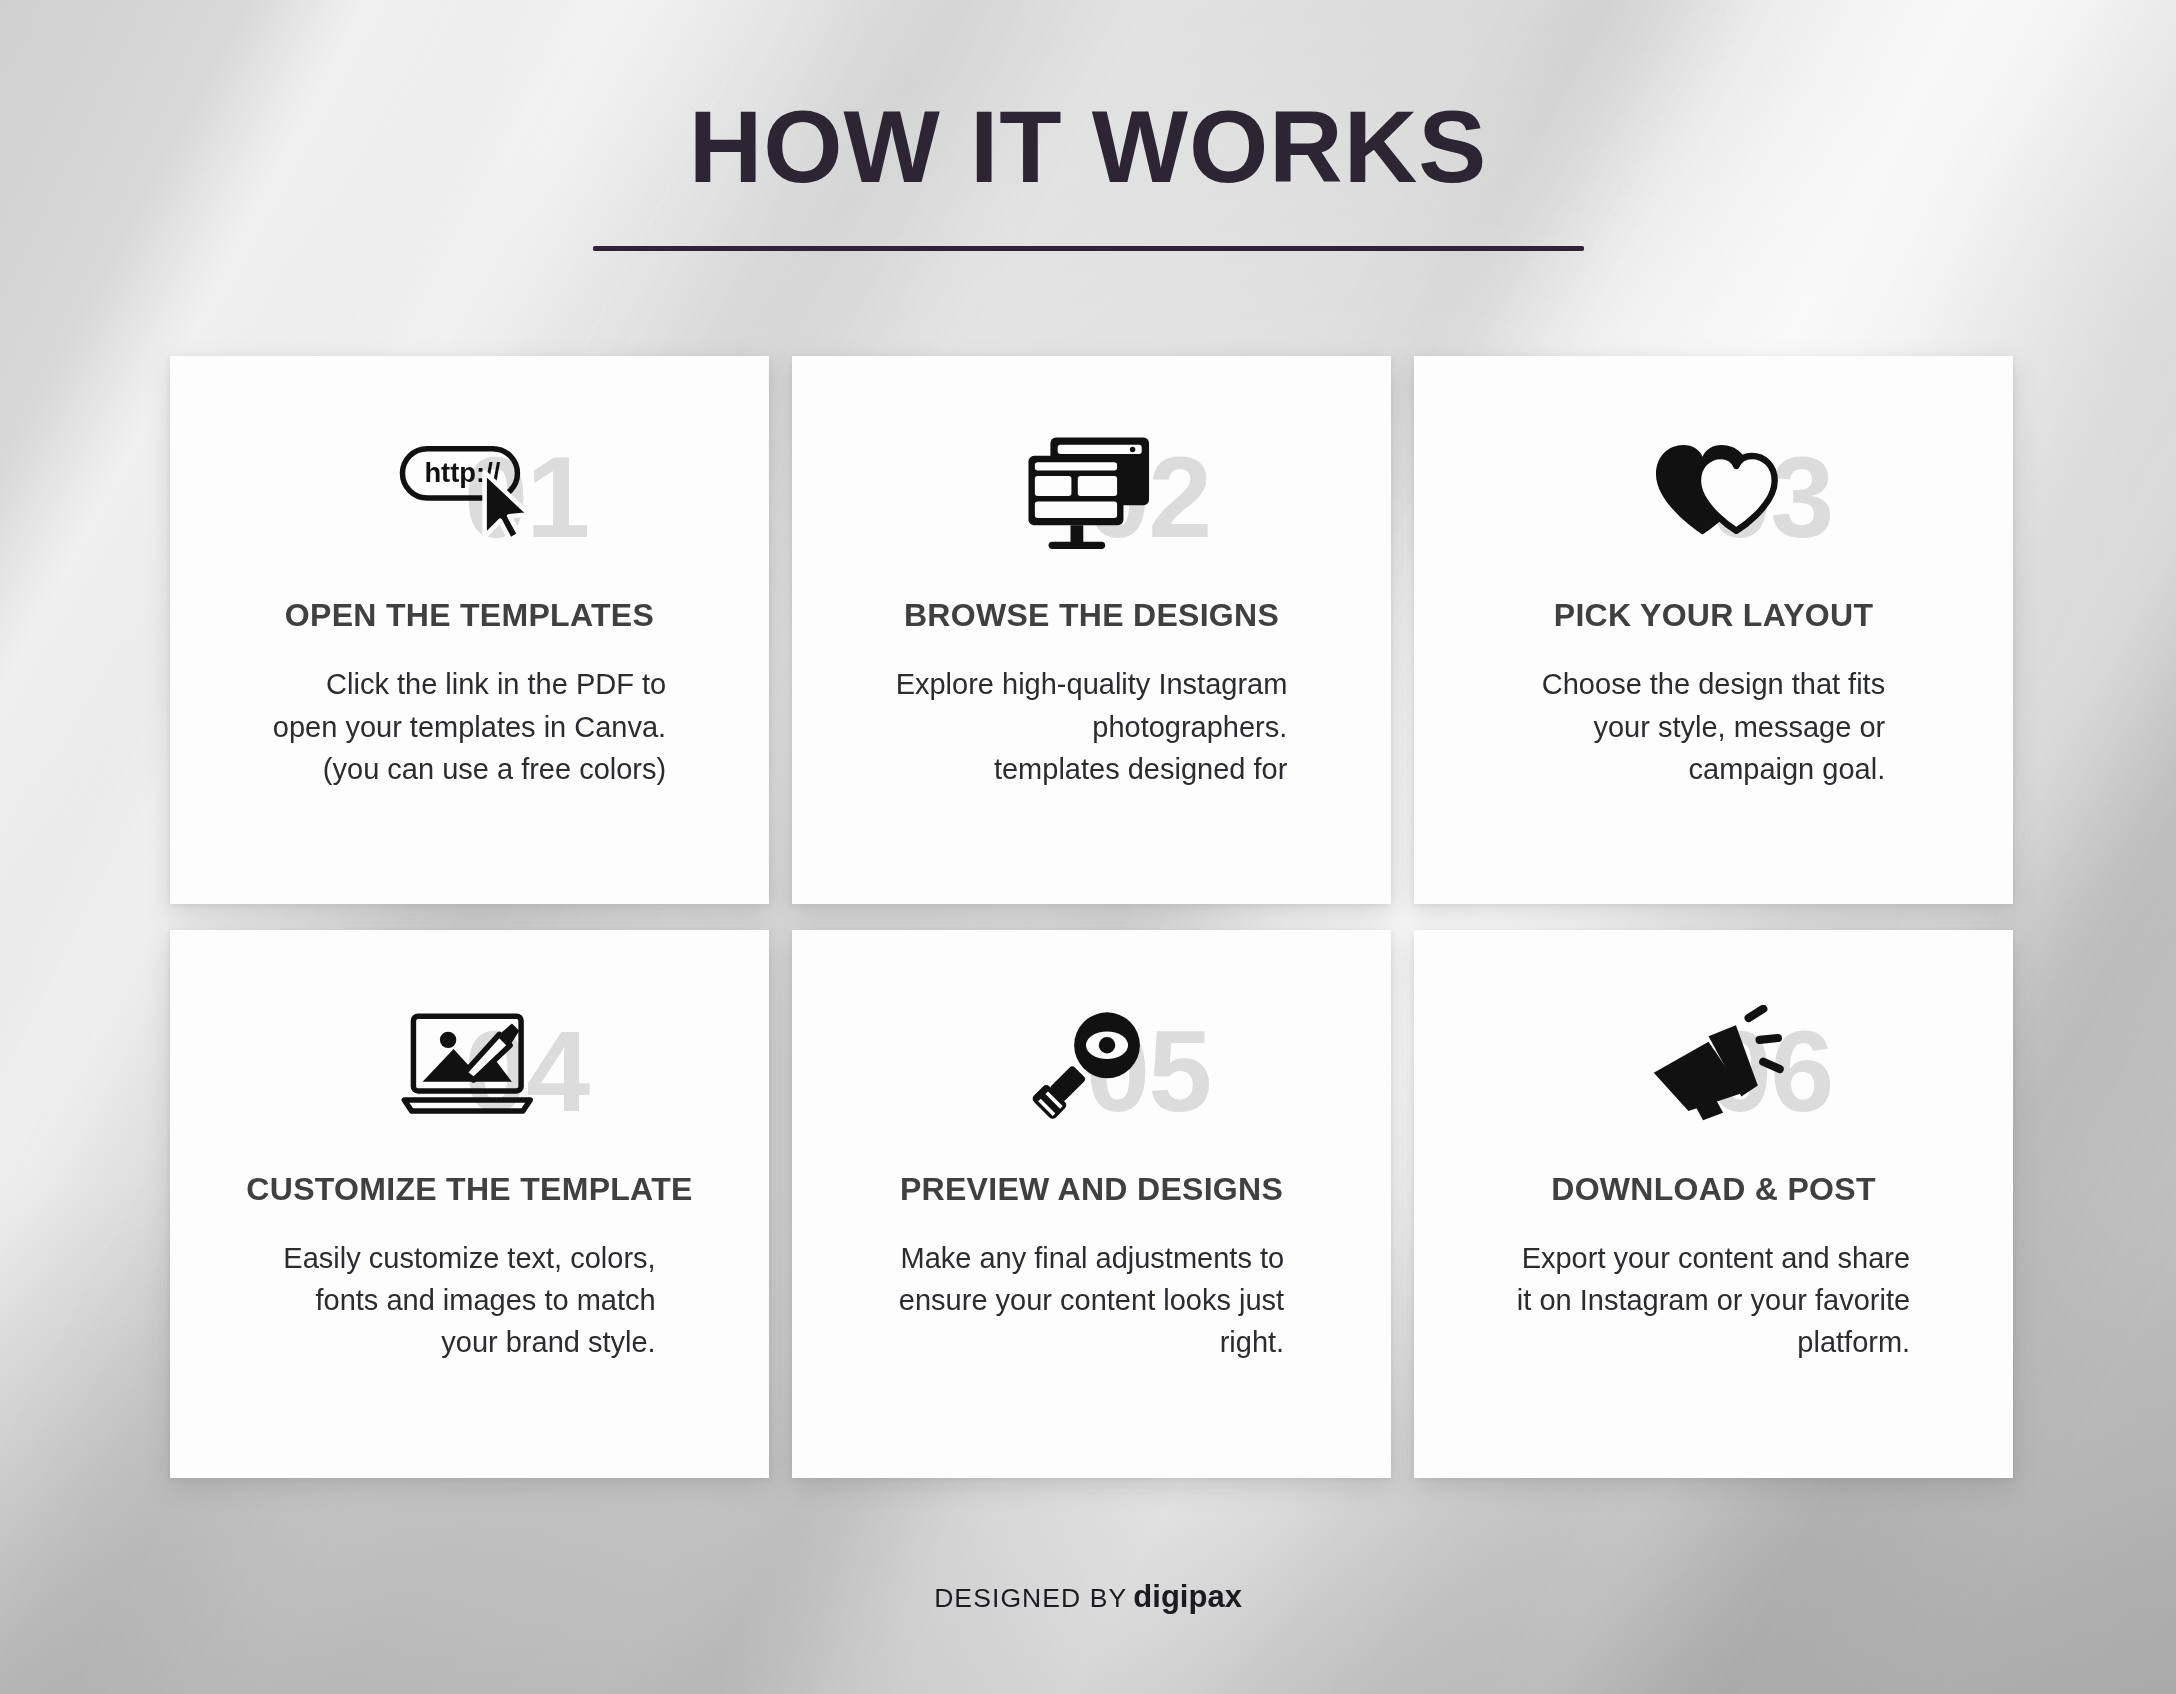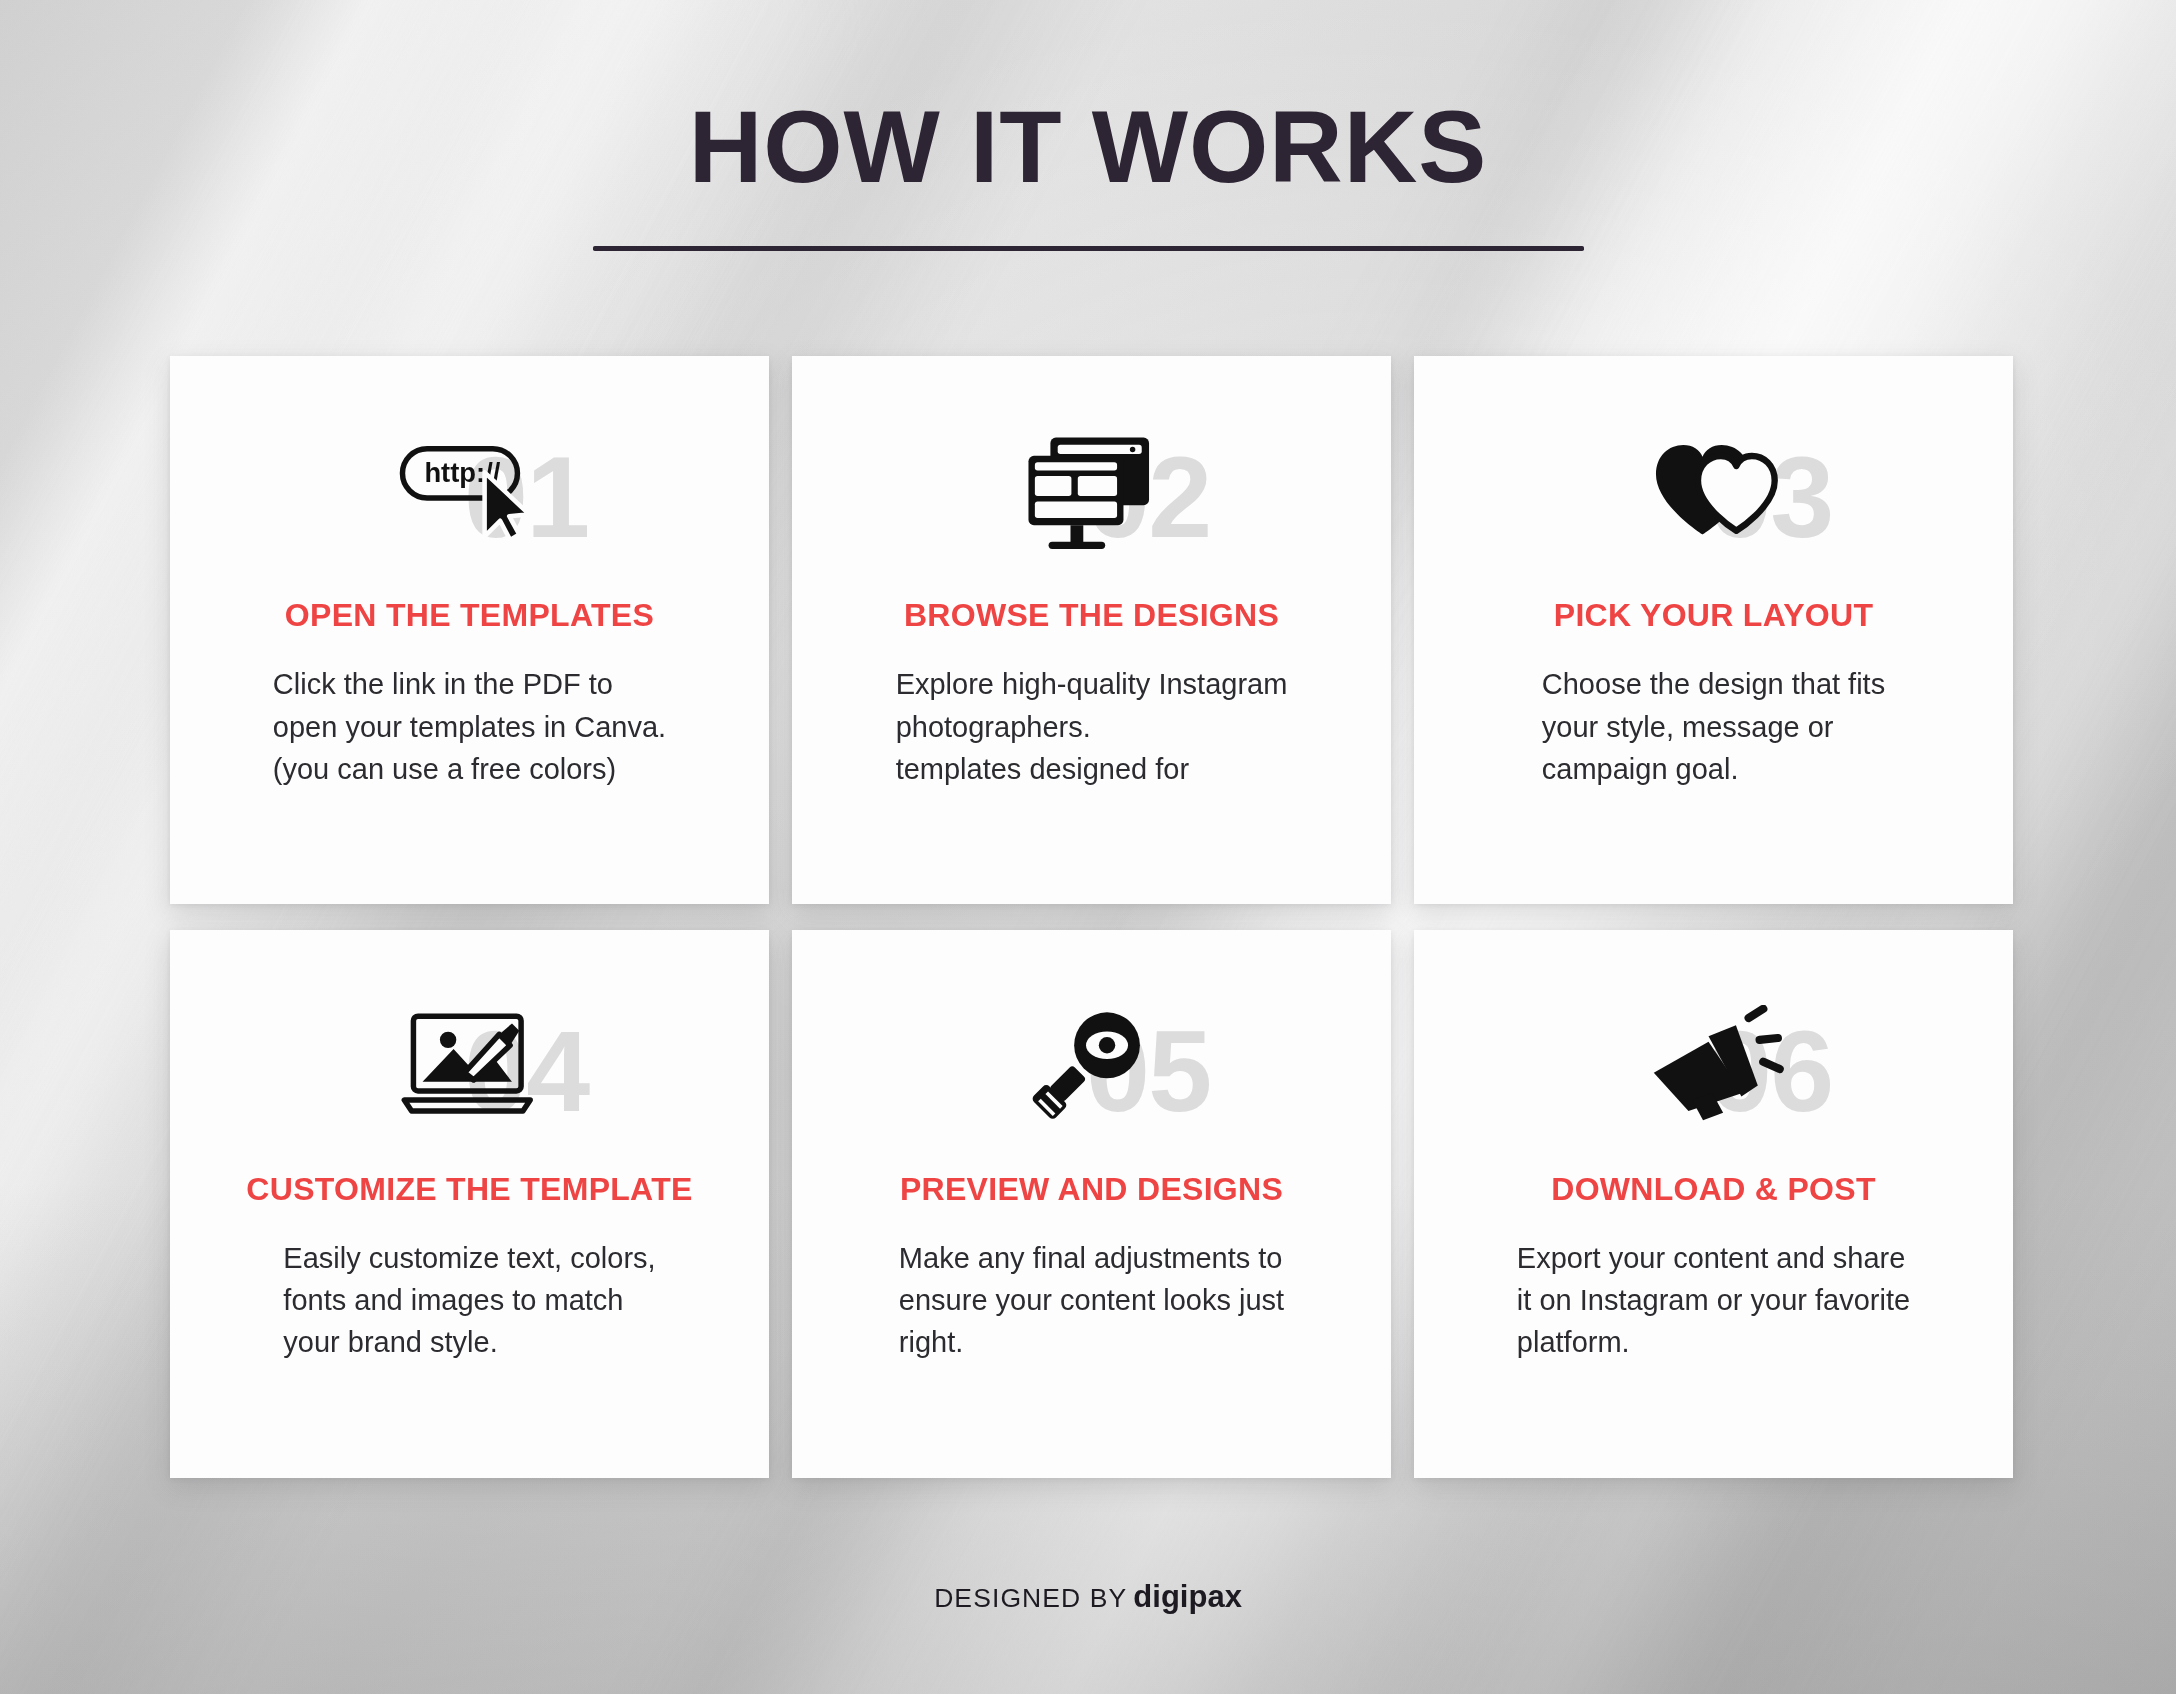--- a/index.html
+++ b/index.html
@@ -149,31 +149,31 @@
     line-height: 1;
     left: 50%;
     top: 50%;
     transform: translate(-5.5px, -52%);
     user-select: none;
   }
 
   .card-title {
     font-size: 32px;
     font-weight: 700;
-    color: #ef4444;
+    color: #404040;
     letter-spacing: 0.3px;
     text-align: center;
     margin: 9.1px 0 0;
     line-height: 1.2;
     white-space: nowrap;
   }
   .card-text {
     font-size: 29px;
     color: #2b2b30;
-    text-align: left;
+    text-align: right;
     line-height: 1.45;
     margin: 29px 0 0;
     max-width: 512px;
   }
 
   .footer {
     position: absolute;
     left: 0;
     width: 100%;
     bottom: 79px;

